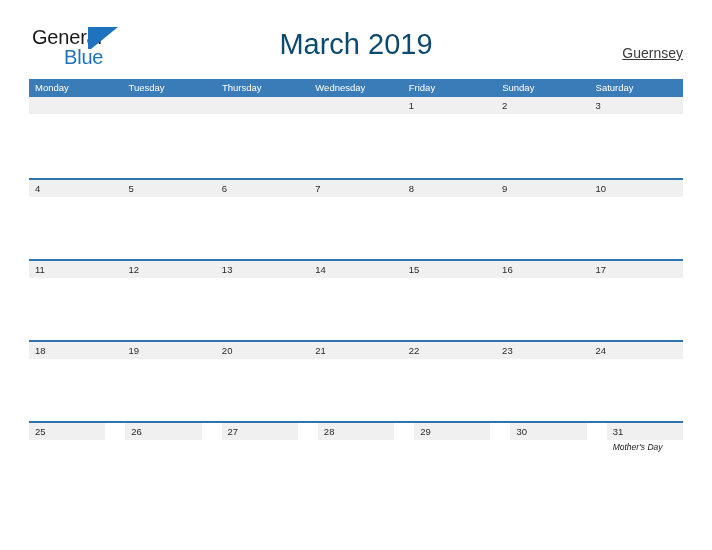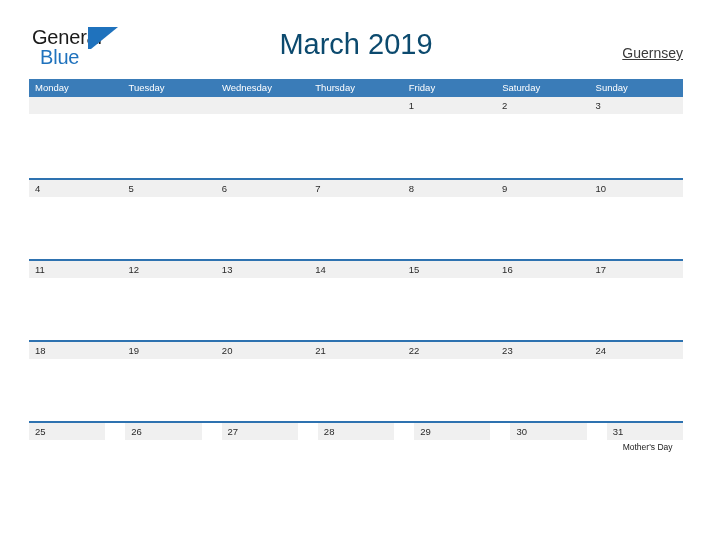--- a/index.html
+++ b/index.html
@@ -43,21 +43,21 @@
     top: 0;
     font-size: 20px;
     color: #1a1a1a;
     letter-spacing: -0.2px;
     line-height: 22px;
     font-family: "Liberation Sans", sans-serif;
   }
 
   .logo-blue {
     position: absolute;
-    left: 8px;
+    left: 32px;
     top: 20px;
     font-size: 20px;
     color: #1f72bd;
     letter-spacing: -0.2px;
     line-height: 22px;
     font-family: "Liberation Sans", sans-serif;
   }
 
   .logo-mark {
     position: absolute;
@@ -163,23 +163,24 @@
     left: 6px;
     top: 3px;
     font-size: 9.5px;
     color: #2a2a2a;
     line-height: 12px;
     z-index: 2;
   }
 
   .day-events {
     position: absolute;
-    left: 16px;
+    left: 6px;
     top: 18px;
     right: 3px;
+    font-style: italic;
   }
 
   .day-event {
     font-size: 8.5px;
     color: #1a1a1a;
     line-height: 12px;
     white-space: nowrap;
   }
 
   .week-last {
@@ -207,25 +208,25 @@
 
     <div class="region">Guernsey</div>
 
   </div>
 
   <div class="calendar">
 
     <div class="weekdays">
       <div class="weekday">Monday</div>
       <div class="weekday">Tuesday</div>
+      <div class="weekday">Thursday</div>
       <div class="weekday">Wednesday</div>
-      <div class="weekday">Thursday</div>
       <div class="weekday">Friday</div>
+      <div class="weekday">Sunday</div>
       <div class="weekday">Saturday</div>
-      <div class="weekday">Sunday</div>
     </div>
 
     <div id="weeks-container">
         <div class="week first">
           <div class="day">
             <div class="day-strip"></div>
             <div class="day-num"></div>
           </div>
           <div class="day">
             <div class="day-strip"></div>

